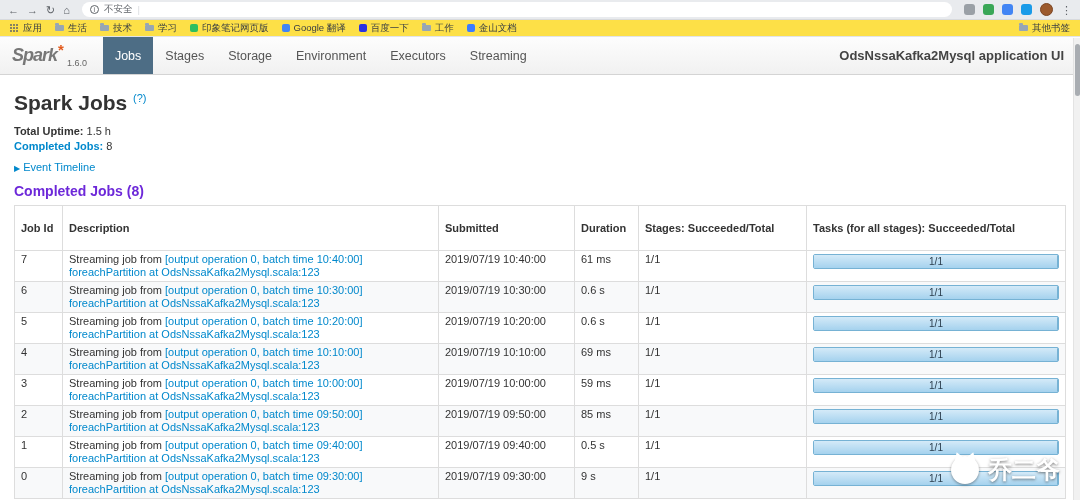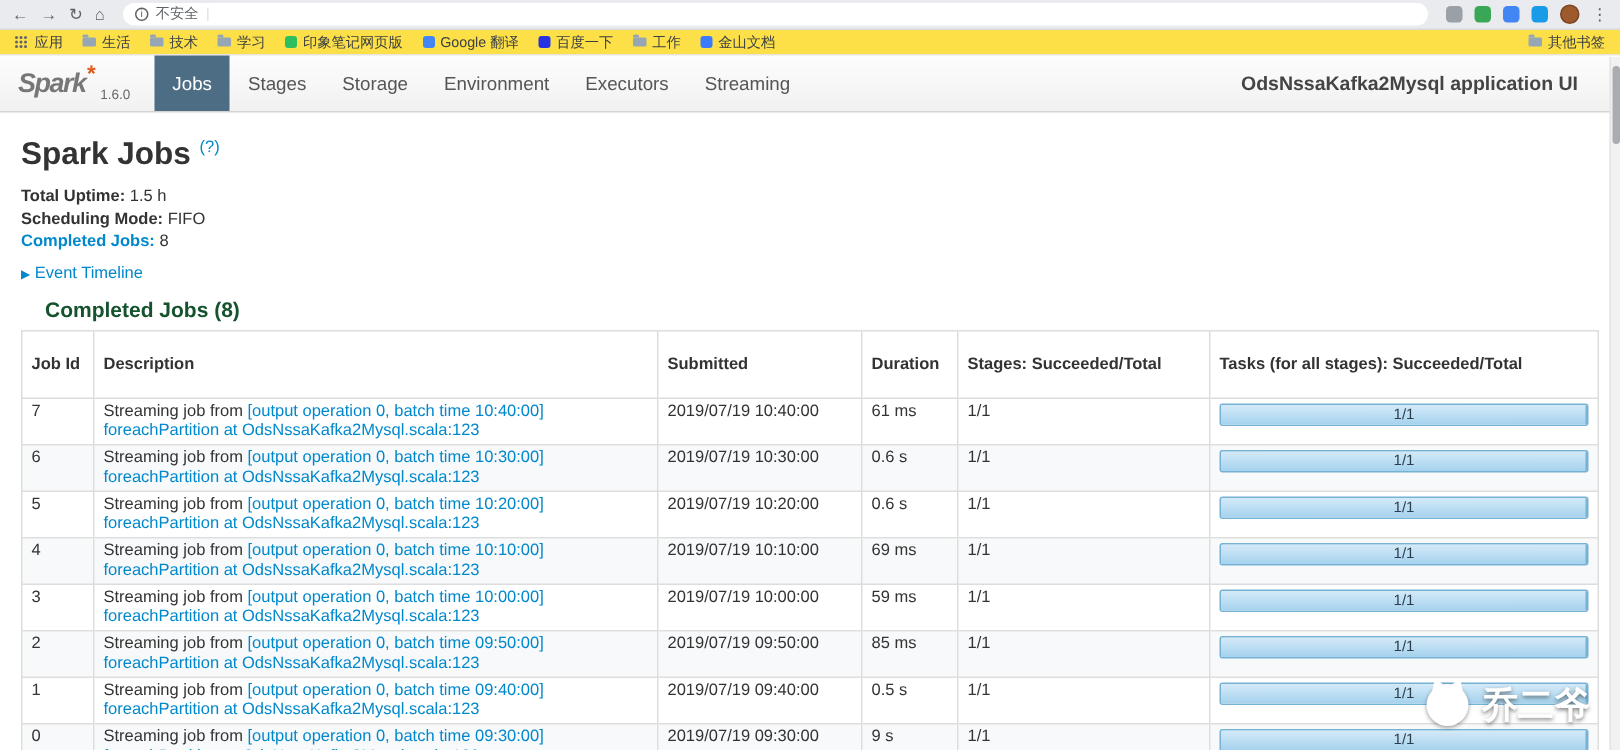--- a/index.html
+++ b/index.html
@@ -53,33 +53,33 @@
     height: 38px; background: linear-gradient(#fdfdfd, #f1f1f1);
     border-bottom: 1px solid #d4d4d4; display: flex; align-items: stretch;
   }
   .logo { display: flex; align-items: center; padding: 0 16px 0 12px; cursor: pointer; }
   .logo-text { font-size: 18px; font-weight: bold; font-style: italic; color: #777; letter-spacing: -1px; }
   .logo-star { color: #e25a1c; font-size: 15px; font-weight: bold; margin: -12px 0 0 1px; }
   .version { font-size: 9px; color: #666; align-self: flex-end; margin: 0 0 6px 3px; }
   .tabs { display: flex; }
   .tab { line-height: 38px; padding: 0 12px; font-size: 12.5px; color: #555; cursor: pointer; }
   .tab.active { background: #4d6d85; color: #fff; }
-  .app-title { margin-left: auto; align-self: center; padding-right: 28px; font-size: 13px; font-weight: bold; color: #444; }
+  .app-title { margin-left: auto; align-self: center; padding-right: 16px; font-size: 13px; font-weight: bold; color: #444; }
 
   
   .content { padding: 10px 14px 0; }
   .page-title { font-size: 21px; font-weight: bold; color: #333; margin: 6px 0 10px; }
   .help-link { font-size: 11px; color: #0088cc; vertical-align: super; font-weight: normal; cursor: pointer; }
   .summary { list-style: none; font-size: 11px; margin: 0 0 8px; }
   .summary li { margin: 2px 0; line-height: 13px; }
   .lbl { font-weight: bold; }
   .lbl.link { color: #0088cc; cursor: pointer; }
   .timeline { font-size: 11px; color: #0088cc; margin: 8px 0 10px; cursor: pointer; }
   .timeline .tri { font-size: 8px; margin-right: 3px; }
-  .section-title { font-size: 14px; font-weight: bold; color: #14532d; margin: 10px 16px 6px; }
+  .section-title { font-size: 14px; font-weight: bold; color: #6d28d9; margin: 10px 0 6px; }
 
   table.jobs { border-collapse: collapse; width: 100%; font-size: 11px; color: #333; table-layout: fixed; }
   .jobs th { border: 1px solid #ddd; padding: 16px 6px; text-align: left; font-weight: bold; background: #fff; }
   .jobs td { border: 1px solid #ddd; padding: 2px 6px; vertical-align: top; line-height: 13px; }
   .jobs tbody tr:nth-child(even) { background: #f8f9fa; }
   .jobs a { color: #0088cc; text-decoration: none; cursor: pointer; }
   .col-id { width: 48px; }
   .col-desc { width: 376px; }
   .col-sub { width: 136px; }
   .col-dur { width: 64px; }
@@ -196,21 +196,20 @@
 </div>
 
 <div class="content">
   <div class="page-title">
     <span>Spark Jobs</span>
     <span class="help-link">(?)</span>
   </div>
 
   <ul class="summary" id="summary">
       <li><span class="lbl">Total Uptime:</span><span> 1.5 h</span></li>
-      <li><span class="lbl">Scheduling Mode:</span><span> FIFO</span></li>
       <li><span class="lbl link">Completed Jobs:</span><span> 8</span></li>
     </ul>
 
   <div class="timeline">
     <span class="tri">▶</span><span>Event Timeline</span>
   </div>
 
   <div class="section-title">Completed Jobs (8)</div>
 
   <table class="jobs">

